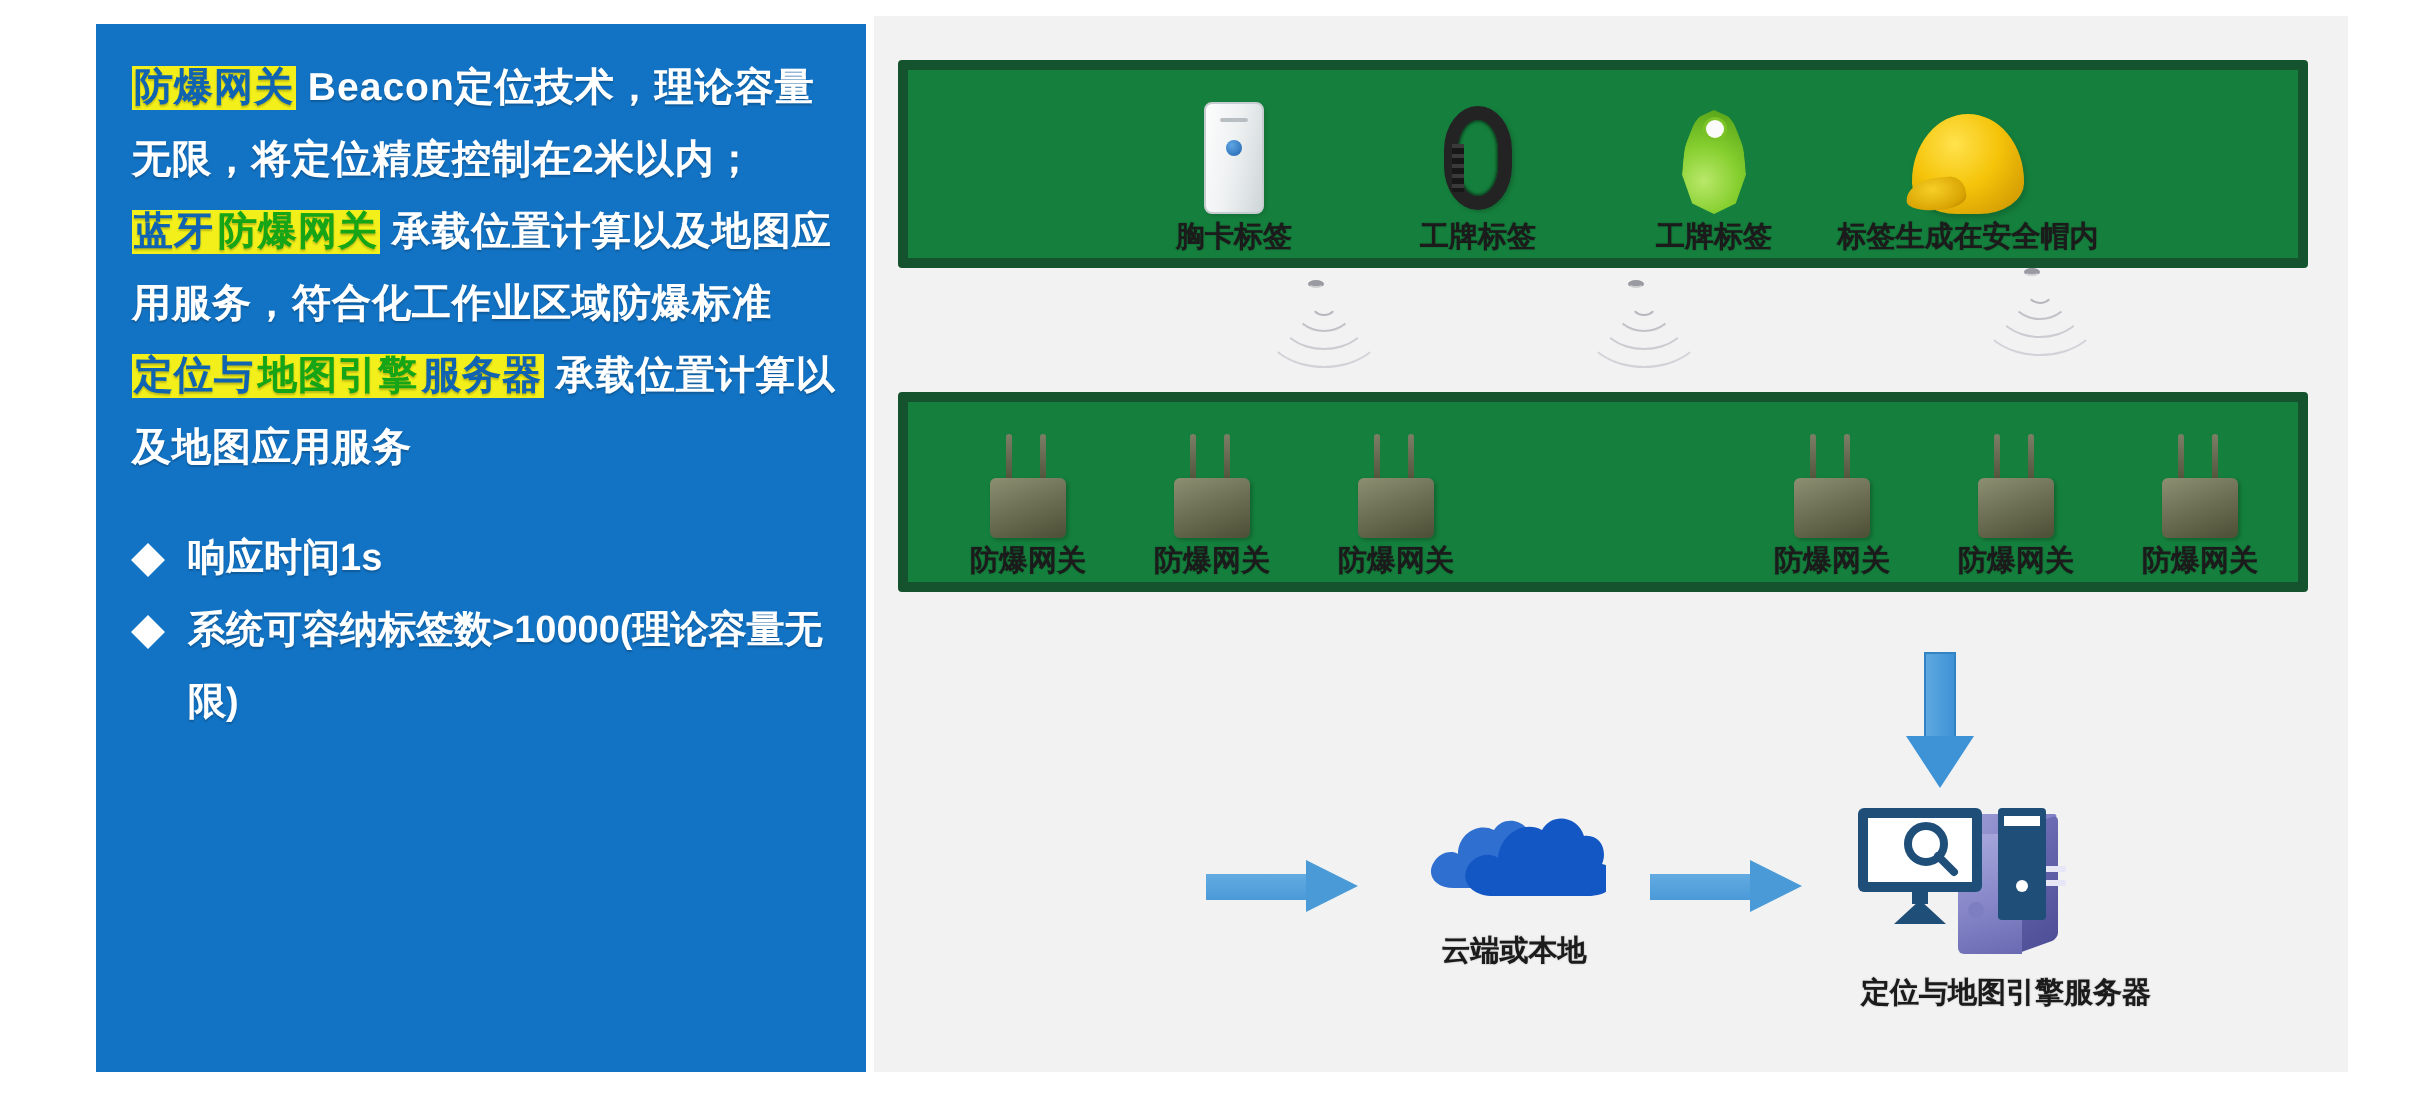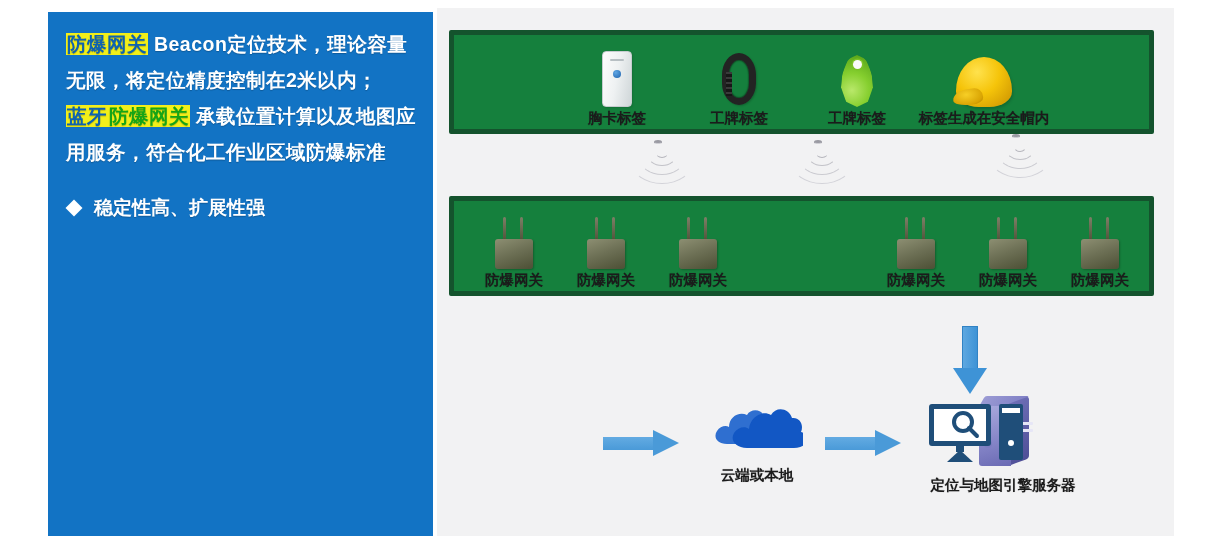--- a/index.html
+++ b/index.html
@@ -223,25 +223,32 @@
   <div id="left-panel">
 
     <p class="para">
       <span class="hl">防爆网关</span><span> Beacon定位技术，理论容量无限，将定位精度控制在2米以内；</span>
     </p>
 
     <p class="para">
       <span class="hl">蓝牙</span><span class="hl hl-g">防爆网关</span><span> 承载位置计算以及地图应用服务，符合化工作业区域防爆标准</span>
     </p>
 
+    <p class="para">
+      <span class="hl">定位与</span><span class="hl hl-g">地图引擎</span><span class="hl">服务器</span><span> 承载位置计算以及地图应用服务</span>
+    </p>
 
     <div class="bullets">
       <div class="bullet-row">
         <span class="dia"></span>
-        <span class="bullet-text">稳定性高、扩展性强</span>
+        <span class="bullet-text">响应时间1s</span>
+      </div>
+      <div class="bullet-row">
+        <span class="dia"></span>
+        <span class="bullet-text">系统可容纳标签数&gt;10000(理论容量无限)</span>
       </div>
     </div>
   </div>
 
   <div id="right-panel">
 
     <div class="card" id="tag-card">
 
       <div class="dev" style="left:108px; top:12px; width:110px;">
         <div class="icon-box">
@@ -363,21 +370,21 @@
         </div>
         <div class="dev-label">防爆网关</div>
       </div>
     </div>
 
     <div id="down-arrow">
       <div class="shaft"></div>
         <div class="head"></div>
     </div>
 
-    <div class="flow-item" style="left:466px; top:388px; width:200px;">
+    <div class="flow-item" style="left:466px; top:399px; width:200px;">
       <div class="server">
         <div class="srv-top"></div>
         <div class="srv-side"></div>
         <div class="srv-front"></div>
         <div class="srv-slot s1"></div>
         <div class="srv-slot s2"></div>
         <div class="srv-led"></div>
       </div>
       <div class="flow-label">定位与地图引擎服务器</div>
     </div>

